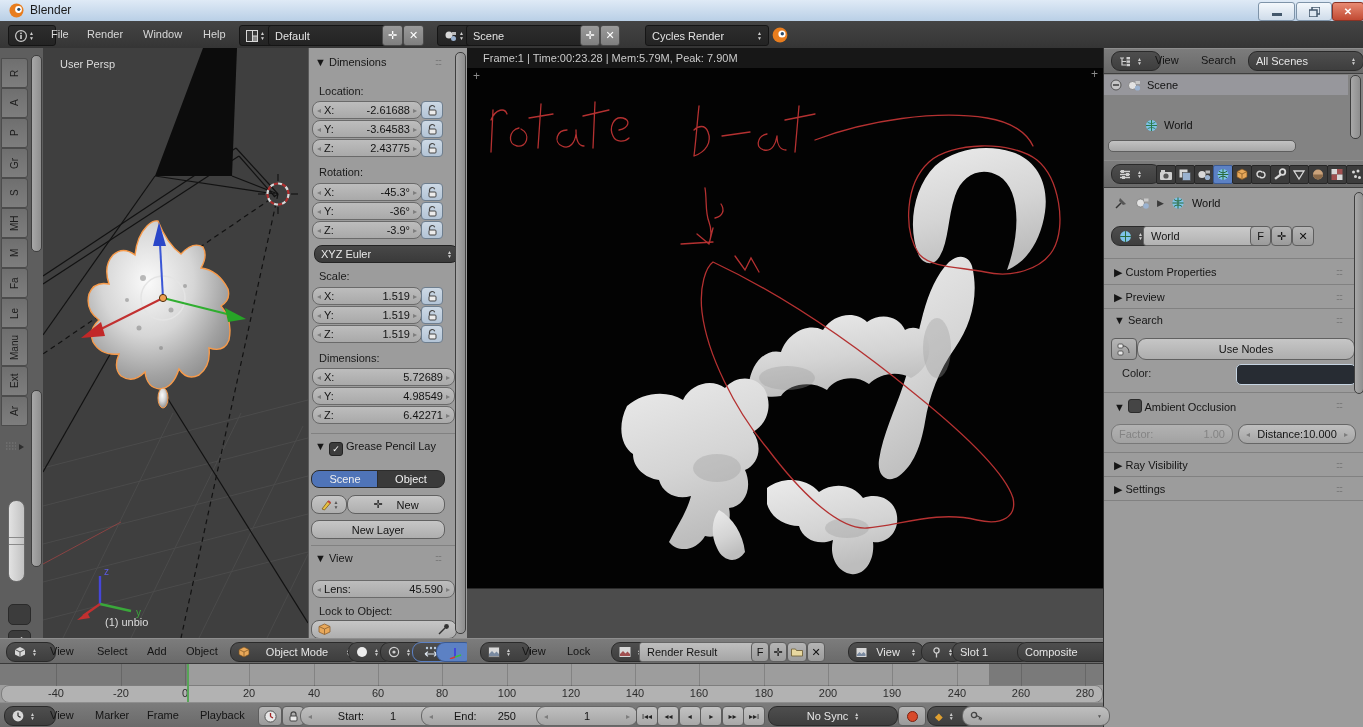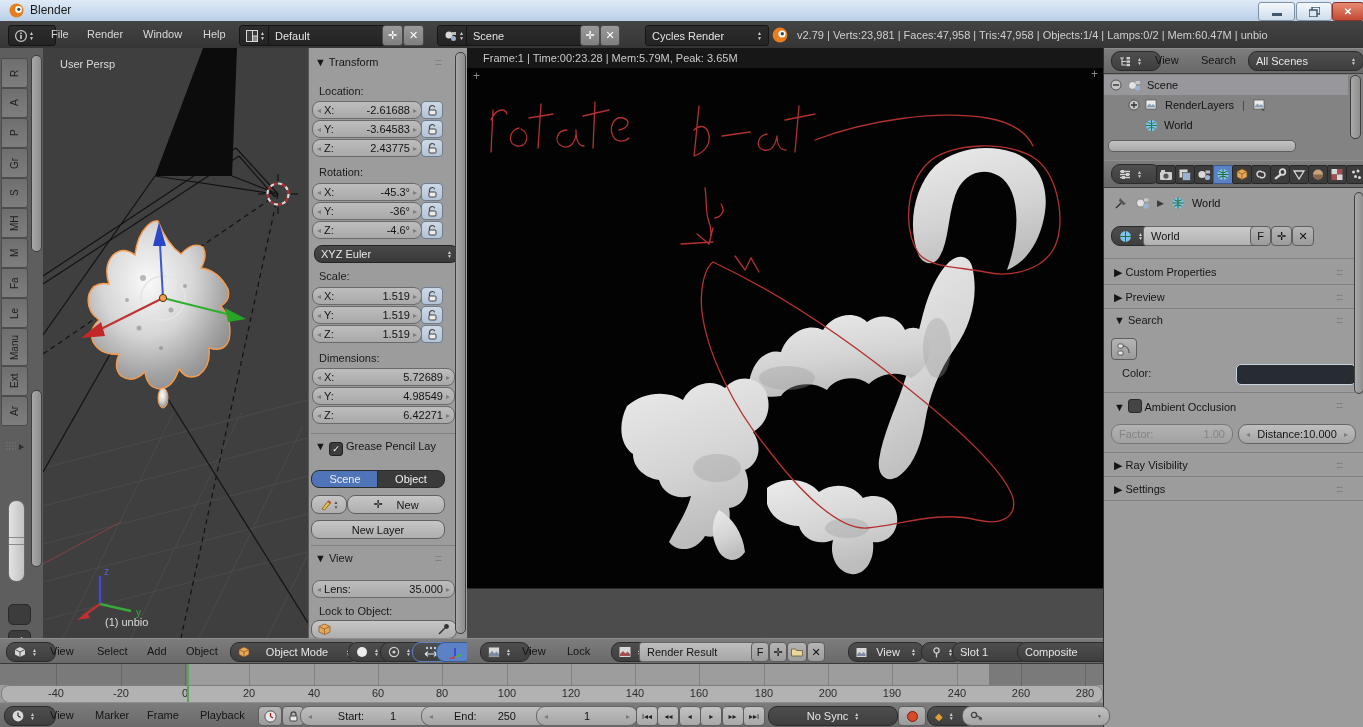--- a/index.html
+++ b/index.html
@@ -156,21 +156,20 @@
       <span class="ud">
           <span>▲</span>
           <span>▼</span>
         </span>
     </div>
     <svg class="abs" style="left:772px;top:6px" width="16" height="16">
       <circle cx="8" cy="8" r="7.4" fill="#e87d1e"></circle>
         <circle cx="10" cy="7" r="3.6" fill="#fff"></circle>
         <circle cx="10.3" cy="6.8" r="1.7" fill="#2a4a6a"></circle>
     </svg>
-    <span class="abs stats" style="left:797px">v2.79 | Verts:23,981 | Faces:47,958 | Tris:47,958 | Objects:1/4 | Lamps:0/2 | Mem:60.47M | unbio</span>
   </div>
 
   <div id="toolshelf" class="abs">
     <div>
         <div class="vtab" style="top: 10px; height: 28px;">R</div>
         <div class="vtab" style="top: 40px; height: 28px;">A</div>
         <div class="vtab" style="top: 70px; height: 28px;">P</div>
         <div class="vtab" style="top: 100px; height: 28px;">Gr</div>
         <div class="vtab" style="top: 130px; height: 28px;">S</div>
         <div class="vtab" style="top: 160px; height: 28px;">MH</div>
@@ -277,21 +276,21 @@
         <polygon points="34,572 44,564 47,570" fill="#c03030"></polygon>
       </g>
       <text x="61" y="527" font-size="10" fill="#5c5cde">z</text>
       <text x="93" y="568" font-size="10" fill="#3aa83a">y</text>
     </svg>
     <span class="vptext" style="left:17px;top:10px">User Persp</span>
     <span class="vptext" style="left:62px;top:568px">(1) unbio</span>
   </div>
 
   <div id="npanel" class="abs">
-    <span class="phdr" style="top:8px"><span>▼</span> <span>Transform</span></span>
+    <span class="phdr" style="top:8px"><span>▼</span> <span>Dimensions</span></span>
     <span class="grip" style="left:126px;top:9px">::::</span>
 
     <span class="nlab" style="top:37px">Location:</span>
     <div class="nfield" style="top:53px">
         <span class="fa">◂</span>
         <span class="ax">X:</span>
         <span class="fv">-2.61688</span>
         <span class="fa">▸</span>
       </div>
     <div class="nfield" style="top:72px">
@@ -316,21 +315,21 @@
       </div>
     <div class="nfield" style="top:154px">
         <span class="fa">◂</span>
         <span class="ax">Y:</span>
         <span class="fv">-36°</span>
         <span class="fa">▸</span>
       </div>
     <div class="nfield" style="top:173px">
         <span class="fa">◂</span>
         <span class="ax">Z:</span>
-        <span class="fv">-4.6°</span>
+        <span class="fv">-3.9°</span>
         <span class="fa">▸</span>
       </div>
     <div class="dwide" style="top:197px;justify-content:space-between">
         <span>XYZ Euler</span>
         <span class="ud">
           <span>▲</span>
           <span>▼</span>
         </span>
       </div>
 
@@ -401,21 +400,21 @@
     <div class="lbtn" style="left:2px;top:472px;width:132px">
         <span>New Layer</span>
       </div>
 
     <div class="sep" style="top:497px"></div>
     <span class="phdr" style="top:504px"><span>▼</span> <span>View</span></span>
     <span class="grip" style="left:126px;top:505px">::::</span>
     <div class="nfield wide" style="top:532px">
         <span class="fa">◂</span>
         <span class="ax">Lens:</span>
-        <span class="fv">35.000</span>
+        <span class="fv">45.590</span>
         <span class="fa">▸</span>
       </div>
     <span class="nlab" style="top:557px">Lock to Object:</span>
     <div class="lbtn" style="left:2px;top:572px;width:132px;justify-content:space-between;padding:0 6px">
       <svg width="13" height="13">
           <path d="M6.5,1 12,3.5 12,9 6.5,11.5 1,9 1,3.5 Z" fill="#e8a85a" stroke="#8a6030" stroke-width="0.8"></path>
           <path d="M1,3.5 6.5,6 12,3.5 M6.5,6 6.5,11.5" fill="none" stroke="#8a6030" stroke-width="0.8"></path>
         </svg>
       <svg width="13" height="13">
           <path d="M2,11 L8,5" stroke="#333" stroke-width="1.4"></path>
@@ -594,21 +593,21 @@
           <path d="M238,140 c2,12 0,24 4,34 c3,8 2,16 0,22 m0,0 l-12,-10 m12,10 l4,-16"></path>
           <path d="M214,196 l32,-2"></path>
           <path d="M248,170 c8,-2 10,-8 6,-14"></path>
         </g>
 
         <path d="M246,214 C310,244 382,292 448,346 C500,388 538,425 546,450 C550,468 536,478 510,472 C470,462 430,478 400,480 C370,482 330,440 300,400 C268,362 240,306 235,264 C232,238 239,219 246,214 Z"></path>
         <path d="M452,206 C436,182 438,136 462,114 C484,94 544,92 570,112 C592,130 600,178 586,202 C574,222 544,230 518,224 C494,219 464,220 452,206 Z"></path>
         <path d="M268,208 l10,14 l6,-12 l8,14"></path>
       </g>
     </svg>
-    <span class="ieinfo">Frame:1 | Time:00:23.28 | Mem:5.79M, Peak: 3.65M</span>
+    <span class="ieinfo">Frame:1 | Time:00:23.28 | Mem:5.79M, Peak: 7.90M</span>
     <div id="iebottom"></div>
   </div>
 
   <div class="abs ehdr" style="left:467px;top:638px;width:636px;height:25px">
     <div class="dpill" style="left:13px;width:34px">
       <svg width="12" height="12">
           <rect x="0.5" y="1" width="11" height="10" fill="#d8d8d8" stroke="#555"></rect>
           <path d="M1,8 l3,-3 2.5,2.5 2,-2 2.5,2.5 v2 h-10Z" fill="#7a8aa0"></path>
         </svg>
       <span class="ud">
@@ -702,38 +701,20 @@
       <svg style="margin-left:6px" width="12" height="12">
           <circle cx="6" cy="6" r="5" fill="#c6c6c6" stroke="#555"></circle>
           <path d="M3,6 h6" stroke="#333" stroke-width="1.4"></path>
         </svg>
       <svg style="margin-left:5px" width="14" height="13">
           <circle cx="5.5" cy="6.5" r="4" fill="#e2e2e2" stroke="#666" stroke-width="0.6"></circle>
           <circle cx="10.5" cy="9" r="2.6" fill="#9ab2d0"></circle>
           <rect x="8.5" y="2" width="4.5" height="3" fill="#c8c8c8"></rect>
         </svg>
       <span style="margin-left:6px">Scene</span>
-    </div>
-    <div class="orow" style="top:47px">
-      <svg style="margin-left:24px" width="12" height="12">
-          <circle cx="6" cy="6" r="5" fill="#c6c6c6" stroke="#555"></circle>
-          <path d="M3,6 h6 M6,3 v6" stroke="#333" stroke-width="1.3"></path>
-        </svg>
-      <svg style="margin-left:5px" width="14" height="13">
-          <rect x="1" y="1" width="10" height="9" fill="#ececec" stroke="#555" stroke-width="0.7"></rect>
-          <path d="M2,7 l2.5,-2.5 2,2 1.5,-1.5 2,2 v1.5 h-8Z" fill="#8aa0b8"></path>
-          <rect x="4" y="4" width="10" height="9" fill="none"></rect>
-        </svg>
-      <span style="margin-left:6px">RenderLayers</span>
-      <span style="margin-left:8px;color:#444">|</span>
-      <svg style="margin-left:8px" width="14" height="13">
-          <rect x="1" y="1" width="10" height="9" fill="#ececec" stroke="#555" stroke-width="0.7"></rect>
-          <path d="M2,7 l2.5,-2.5 2,2 1.5,-1.5 2,2 v1.5 h-8Z" fill="#8aa0b8"></path>
-          <path d="M8,9 l4,2 -2,1Z" fill="#444"></path>
-        </svg>
     </div>
     <div class="orow" style="top:67px">
       <svg style="margin-left:41px" width="13" height="13">
           <circle cx="6.5" cy="6.5" r="5.5" fill="#7ec3e8"></circle>
           <path d="M1,6.5 h11 M6.5,1 v11 M2.5,3 c2.5,2 5.5,2 8,0 M2.5,10 c2.5,-2 5.5,-2 8,0" stroke="#2a7a4a" fill="none" stroke-width="1"></path>
         </svg>
       <span style="margin-left:6px">World</span>
     </div>
     <div class="abs" style="left:4px;top:92px;width:186px;height:10px;background:linear-gradient(#c2c2c2,#a8a8a8);border:1px solid #5e5e5e;border-radius:5px"></div>
     <div class="vscrollpill" style="left:246px;top:27px;height:62px;width:9px"></div>
@@ -872,20 +853,23 @@
     <span class="prophdr" style="top:154px"><span>▼</span> <span>Search</span></span>
     <span class="grip" style="left:232px;top:155px">::::</span>
 
     <div class="icbtn" style="left:7px;top:178px;width:24px;height:20px">
       <svg width="14" height="13">
           <rect x="1" y="1" width="5" height="4" rx="1" fill="#e8e8e8" stroke="#444" stroke-width="0.8"></rect>
           <rect x="1" y="8" width="5" height="4" rx="1" fill="#e8e8e8" stroke="#444" stroke-width="0.8"></rect>
           <path d="M6,3 c4,0 6,3 6,7" fill="none" stroke="#444" stroke-width="1"></path>
         </svg>
     </div>
+    <div class="lbtn" style="left:33px;top:178px;width:216px;height:20px;border-radius:9px">
+        <span>Use Nodes</span>
+      </div>
 
     <span class="nlab" style="left:18px;top:207px">Color:</span>
     <div class="swatch" style="left:132px;top:204px;width:118px;height:19px"></div>
 
     <div class="sep" style="left:0;top:232px;width:260px"></div>
     <span class="prophdr" style="top:239px;white-space:nowrap"><span>▼</span>
       <span style="display:inline-block;width:12px;height:12px;background:#454545;border:1px solid #2a2a2a;border-radius:3px;vertical-align:-2px"></span>
       <span>Ambient Occlusion</span></span>
     <span class="grip" style="left:232px;top:240px">::::</span>
 

